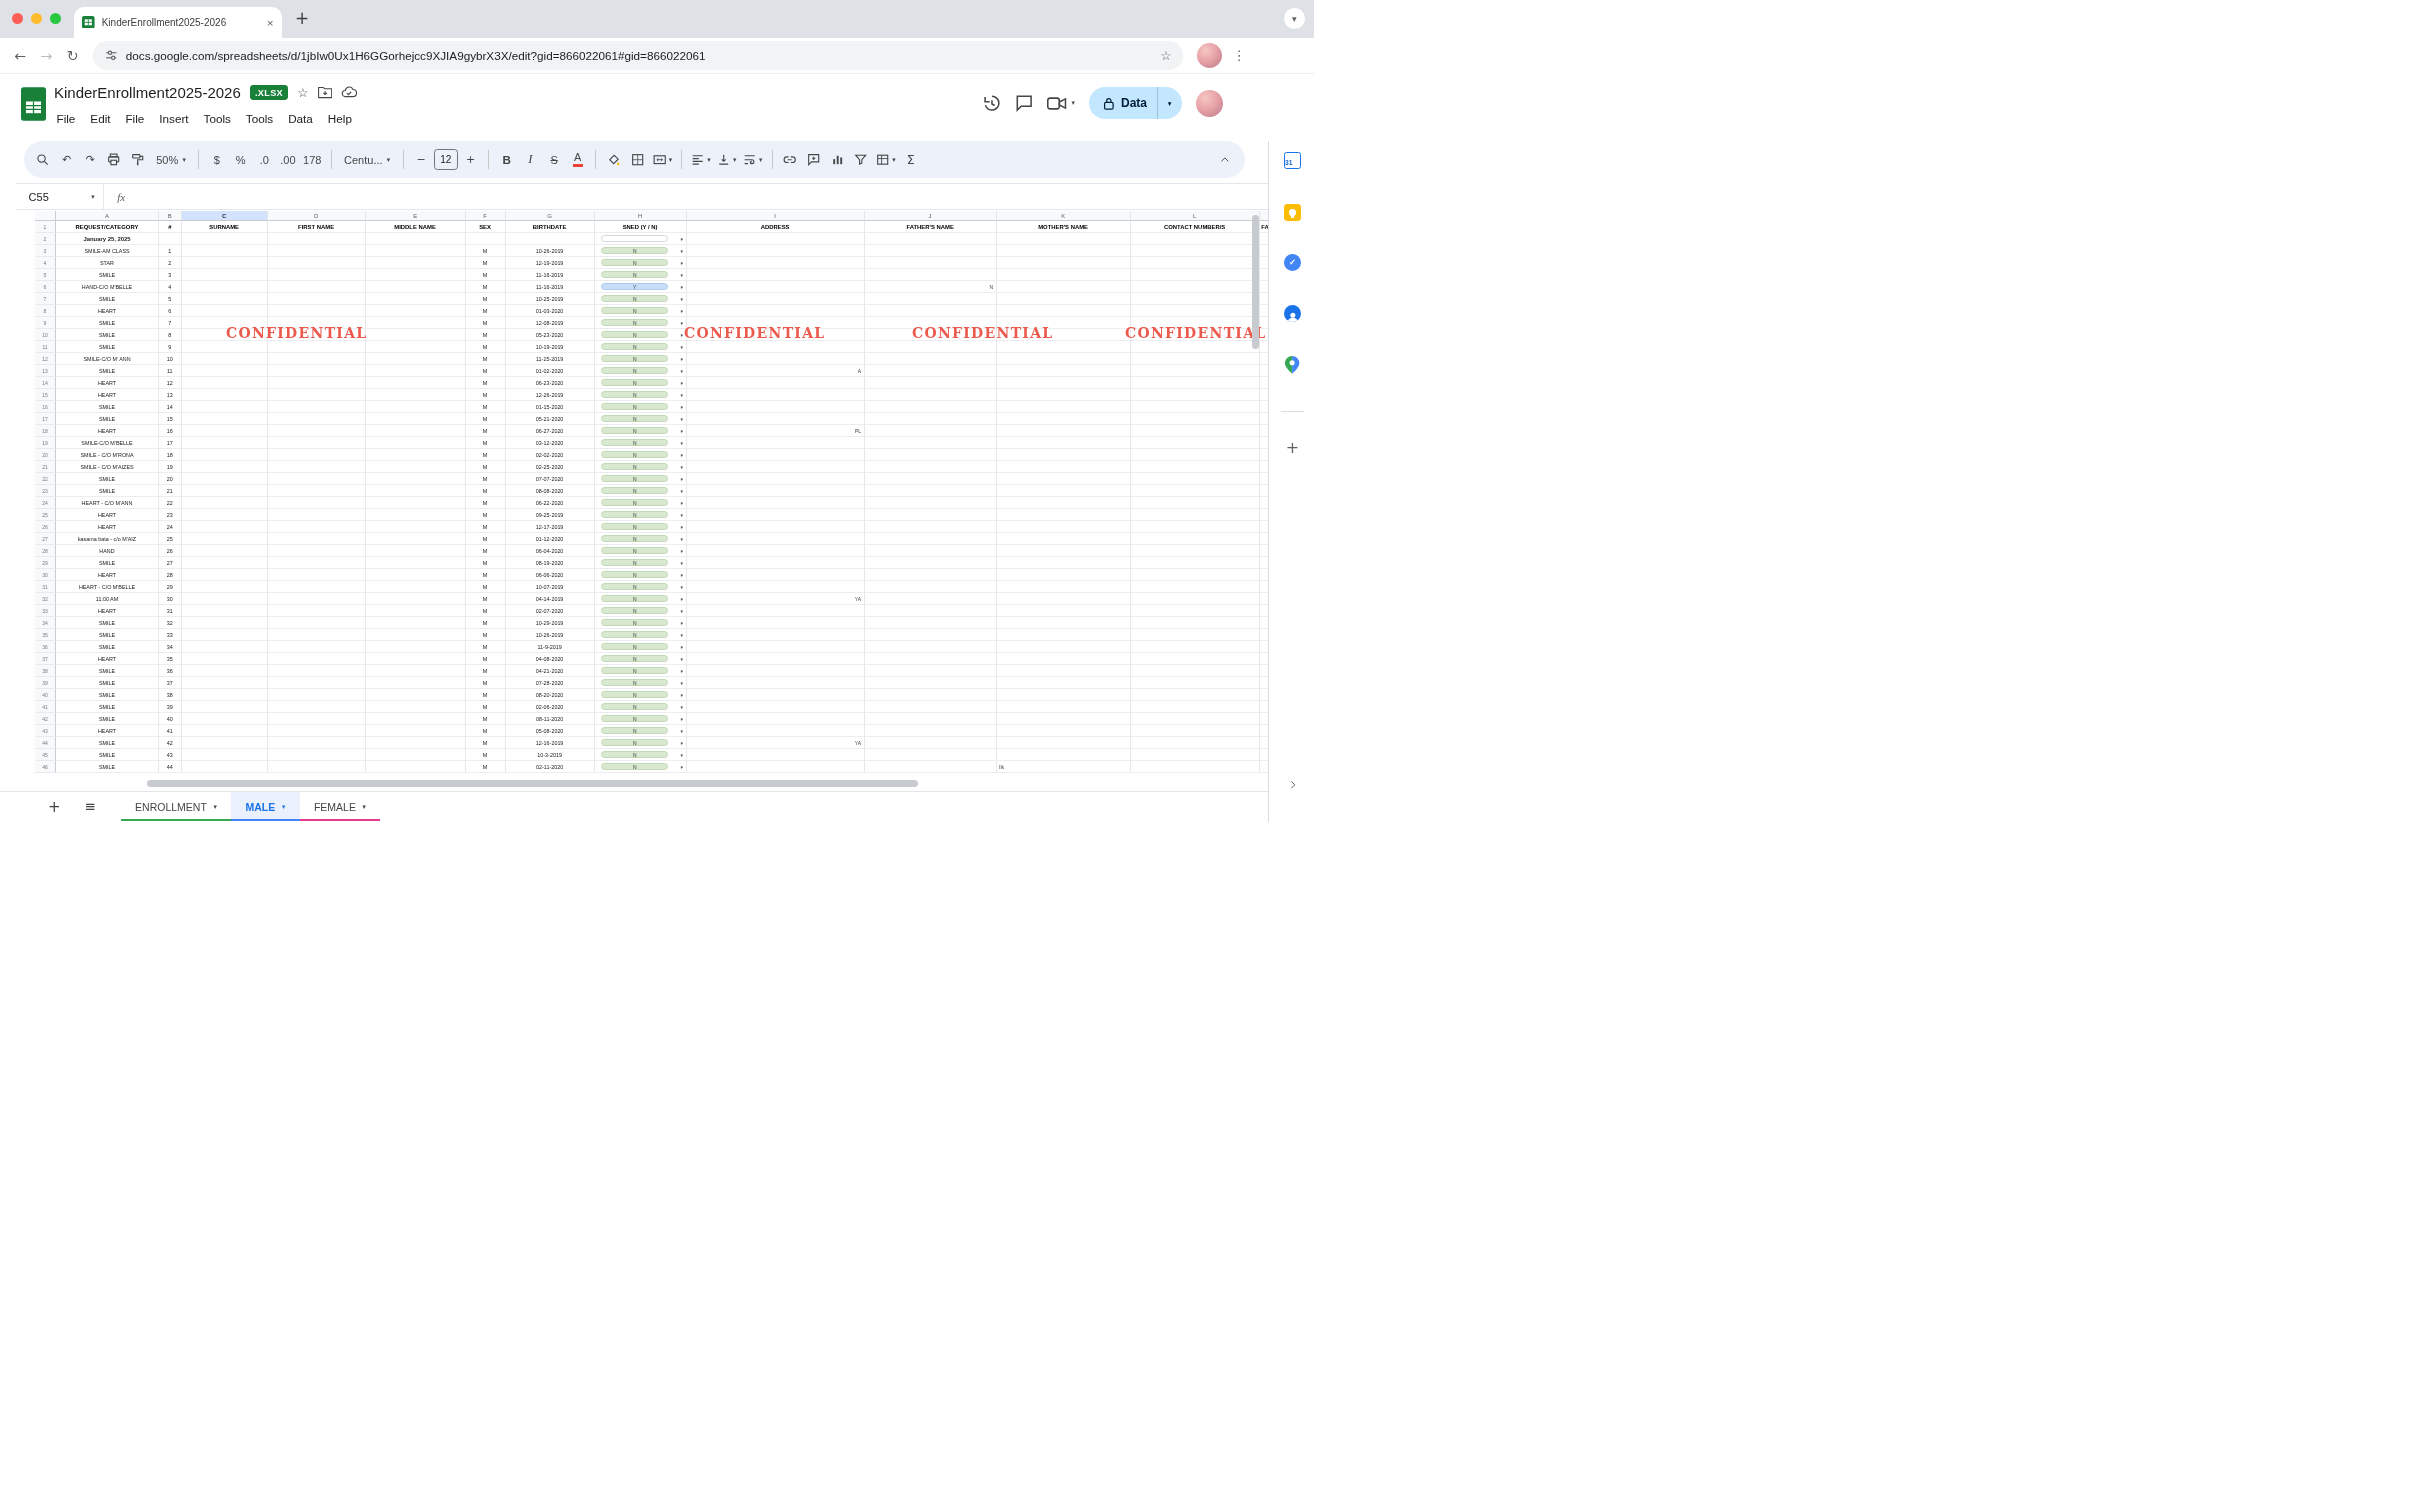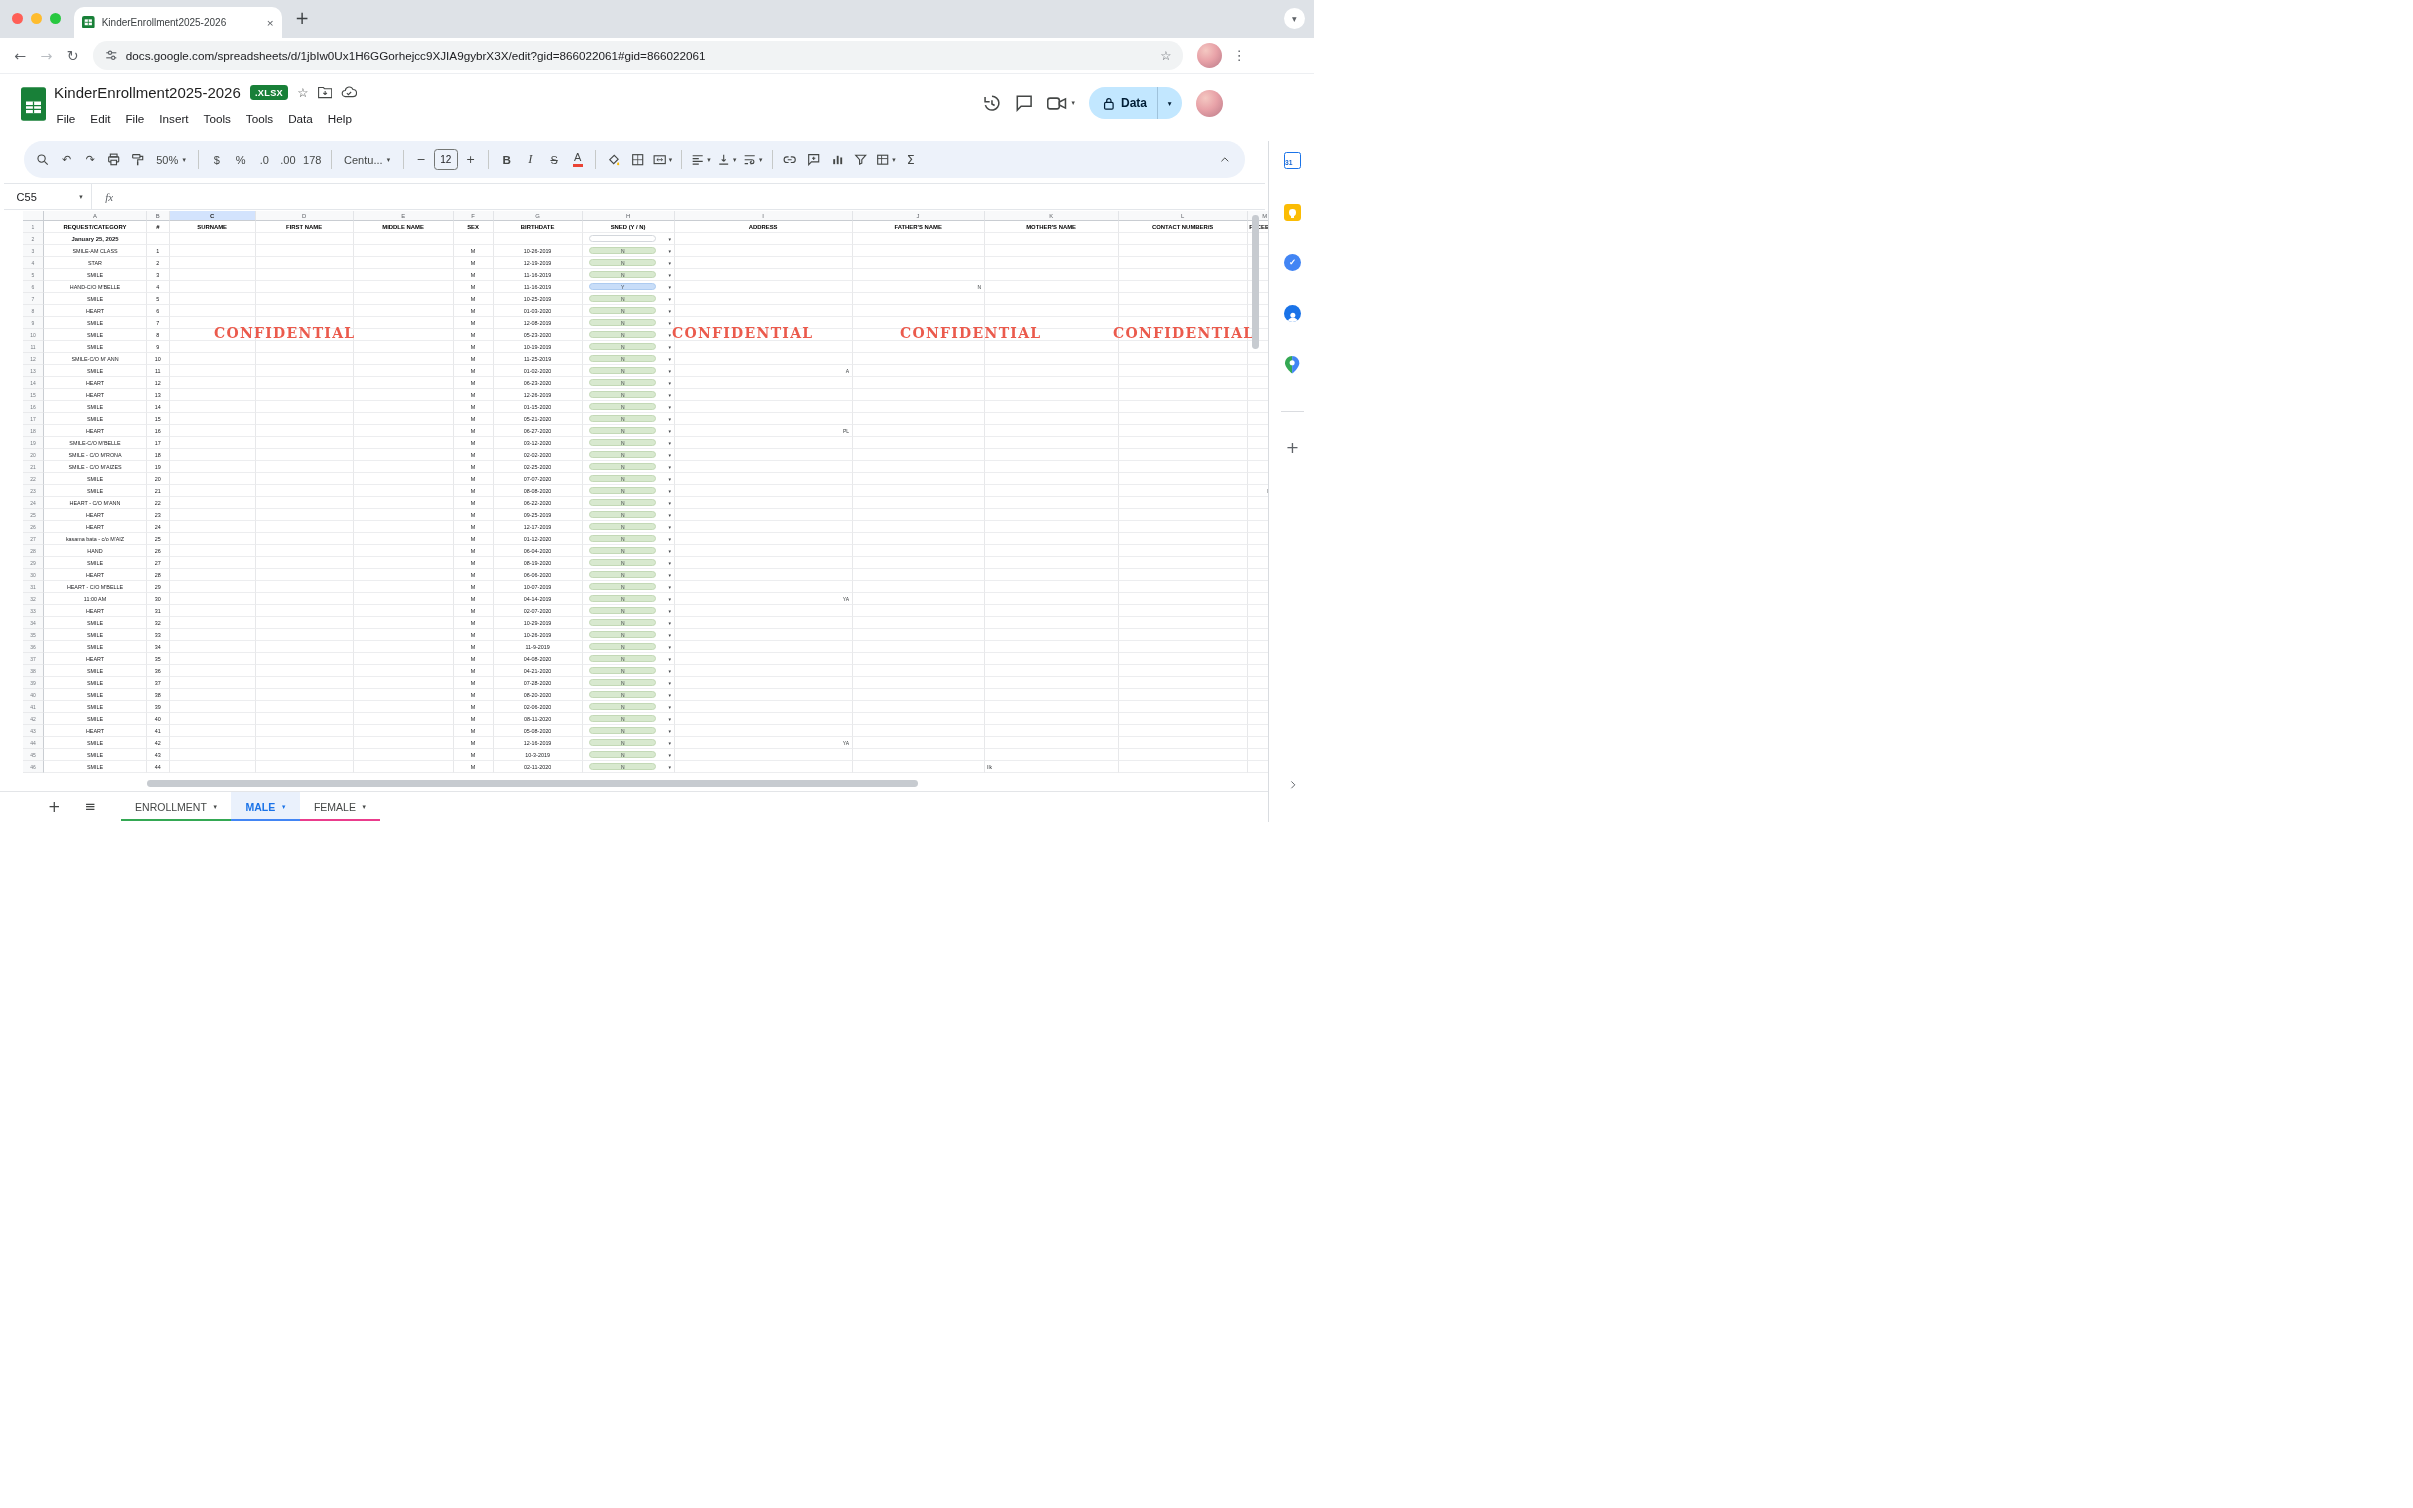--- a/index.html
+++ b/index.html
@@ -63,30 +63,30 @@
   #font-size-box{width:22px;height:18.4px;border:0.8px solid #747775;border-radius:3.4px;display:flex;
                  align-items:center;justify-content:center;font-size:10px;color:#202124;background:#EDF2FA;}
   .bB{font-weight:bold;font-size:11.7px;}
   .bI{font-style:italic;font-family:"Liberation Serif",serif;font-size:12.6px;}
   .bS{text-decoration:line-through;font-size:11px;}
   .colA{display:flex;flex-direction:column;align-items:center;line-height:1;}
   .colA .bar{width:10px;height:2.5px;background:#EA4335;margin-top:0.8px;}
   .spacer{flex:1;}
 
   
-  #formulabar{position:absolute;left:4px;top:183px;width:1261px;height:27px;background:#fff;
+  #formulabar{position:absolute;left:16px;top:183px;width:1261px;height:27px;background:#fff;
               border-top:0.8px solid #E3E6EA;border-bottom:0.8px solid #E3E6EA;display:flex;align-items:center;box-sizing:border-box;}
   #namebox{width:87px;display:flex;align-items:center;justify-content:space-between;padding:0 8.4px 0 12.6px;
            font-size:11px;color:#202124;box-sizing:border-box;}
   #fbdiv{width:0.8px;height:27px;background:#E3E6EA;}
   #fx{margin-left:13.4px;font-style:italic;font-family:"Liberation Serif",serif;font-size:11px;color:#5F6368;}
   #formula-input{flex:1;height:100%;}
 
   
-  #grid{position:absolute;left:4px;top:211px;width:1261px;height:567px;overflow:hidden;background:#fff;padding-left:19px;}
+  #grid{position:absolute;left:16px;top:211px;width:1261px;height:567px;overflow:hidden;background:#fff;padding-left:19px;}
   #colletters{display:flex;height:10px;}
   .corner{width:21px;height:10px;background:#F8F9FA;border-right:0.8px solid #C9CDD2;border-bottom:0.8px solid #C9CDD2;box-sizing:border-box;flex:0 0 auto;}
   .colletter{height:10px;background:#F8F9FA;border-right:0.8px solid #E3E5E8;border-bottom:0.8px solid #C9CDD2;
              box-sizing:border-box;flex:0 0 auto;display:flex;align-items:center;justify-content:center;
              font-size:5.9px;color:#5F6368;}
   .selcol{background:#D3E3FD;color:#1F1F1F;font-weight:bold;}
   .grow{display:flex;height:12px;}
   .gut{width:21px;background:#F8F9FA;border-right:0.8px solid #C9CDD2;border-bottom:0.8px solid #E9EAEC;
        font-size:5px;color:#757A80;display:flex;align-items:center;justify-content:center;box-sizing:border-box;flex:0 0 auto;}
   .c{border-right:0.8px solid #E7E8EA;border-bottom:0.8px solid #ECEDEF;box-sizing:border-box;flex:0 0 auto;

